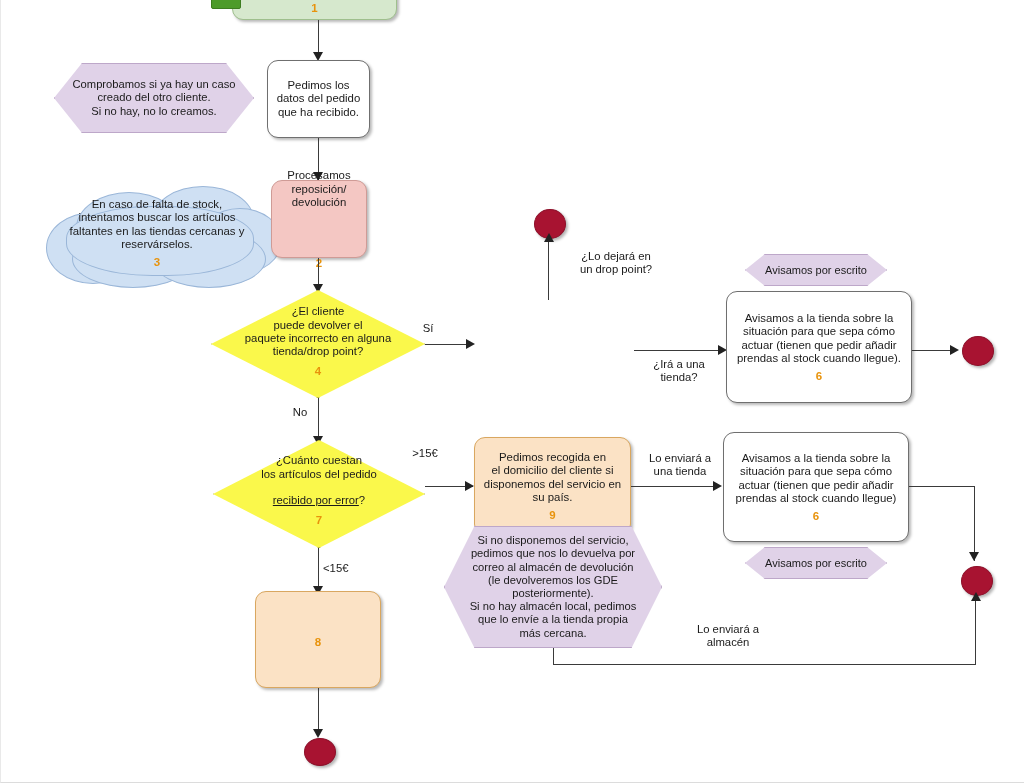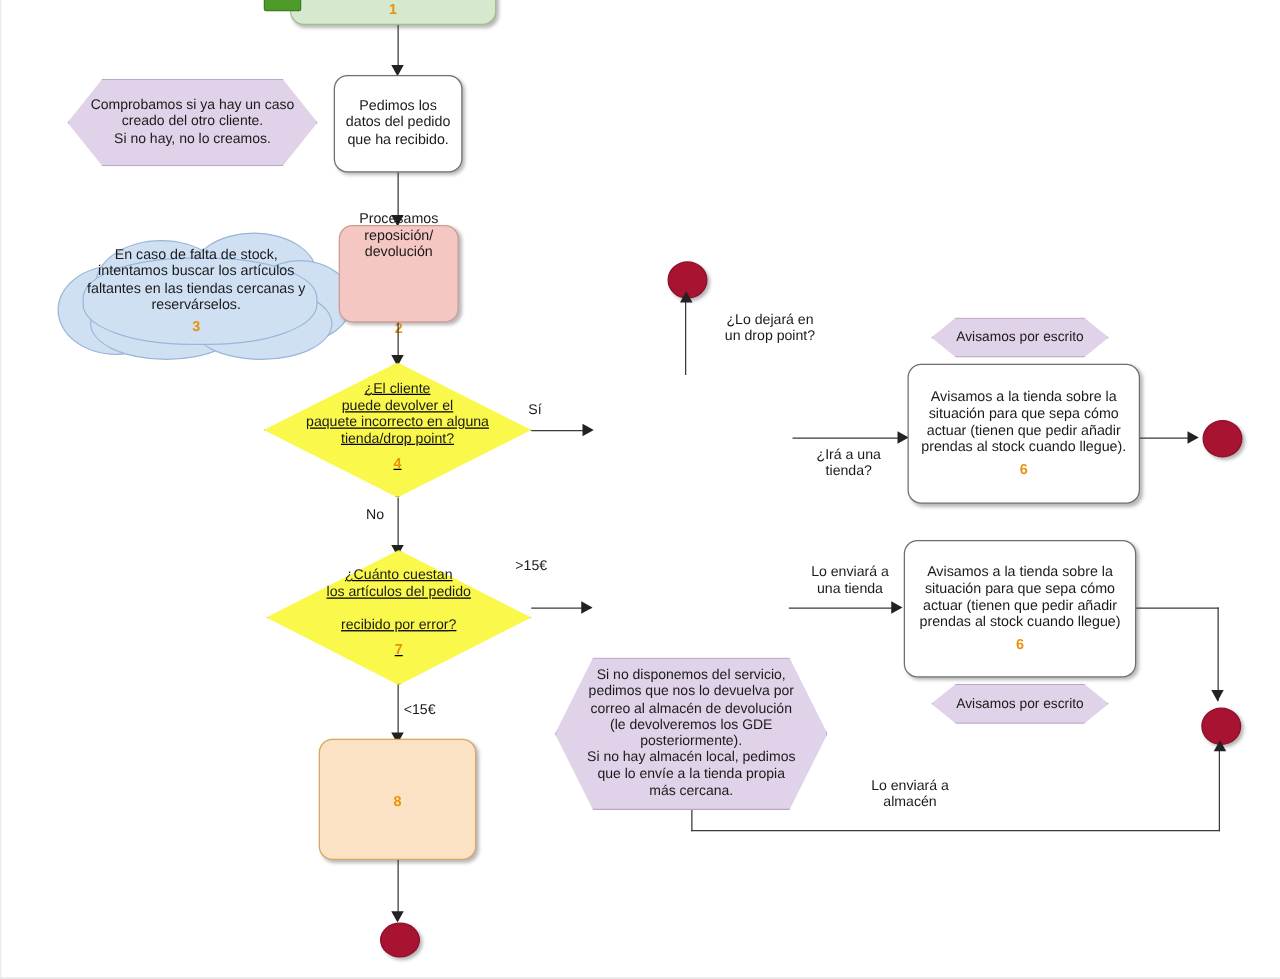--- a/index.html
+++ b/index.html
@@ -17,21 +17,21 @@
     box-shadow:2px 2px 3px rgba(0,0,0,.28);
     flex-direction:column;padding:5px 6px;
   }
   .rbox .lbl{font-size:11.4px;}
   .rbox.green{background:#d6e8cd;border-color:#9fbf8d;}
   .rbox.red{background:#f4c7c3;border-color:#cf9b96;gap:42px;}
   .rbox.orange{background:#fbe2c5;border-color:#d9a760;}
   .rbox.white{background:#ffffff;border-color:#6f6f6f;}
   .num{color:#e8930c;font-size:11.5px;font-weight:bold;margin-top:5px;}
   
-  .diamond{background:transparent;text-decoration:underline;}
+  .diamond{background:transparent;}
   .diamond .shape{
     position:absolute;inset:0;background:#faf84b;border:1.2px solid #b3b02f;
     clip-path:polygon(50% 0,100% 50%,50% 100%,0 50%);
     box-shadow:2px 2px 3px rgba(0,0,0,.28);
   }
   .diamond .inner{position:relative;z-index:2;display:flex;flex-direction:column;align-items:center;justify-content:center;width:100%;height:100%;}
   .diamond .lbl{font-size:11.3px;}
   
   .hex{background:transparent;}
   .hex .shape{
@@ -183,20 +183,27 @@
   </div>
 
   <div class="ln lnh" style="left:424px;top:486px;width:48px;"></div>
   <div class="arrow ar-right" style="left:464px;top:481px;"></div>
   <div class="elbl" style="left:406px;top:447px;width:36px;">&gt;15€</div>
 
   <div class="ln lnv" style="left:317px;top:548px;height:44px;"></div>
   <div class="arrow ar-down" style="left:312px;top:586px;"></div>
   <div class="elbl" style="left:322px;top:562px;width:38px;text-align:left;">&lt;15€</div>
 
+  <div class="node rbox orange" style="left:473px;top:437px;width:157px;height:98px;">
+    <span class="lbl">Pedimos recogida en
+el domicilio del cliente si
+disponemos del servicio en
+su país.</span>
+    <span class="num">9</span>
+  </div>
 
   <div class="ln lnh" style="left:630px;top:486px;width:85px;"></div>
   <div class="arrow ar-right" style="left:712px;top:481px;"></div>
   <div class="elbl" style="left:639px;top:452px;width:80px;">Lo enviará a
 una tienda</div>
 
   <div class="node hex" style="left:443px;top:526px;width:218px;height:122px;align-items:flex-end;">
     <div class="shape"></div>
     <div class="inner">
       <span class="lbl">Si no disponemos del servicio,

